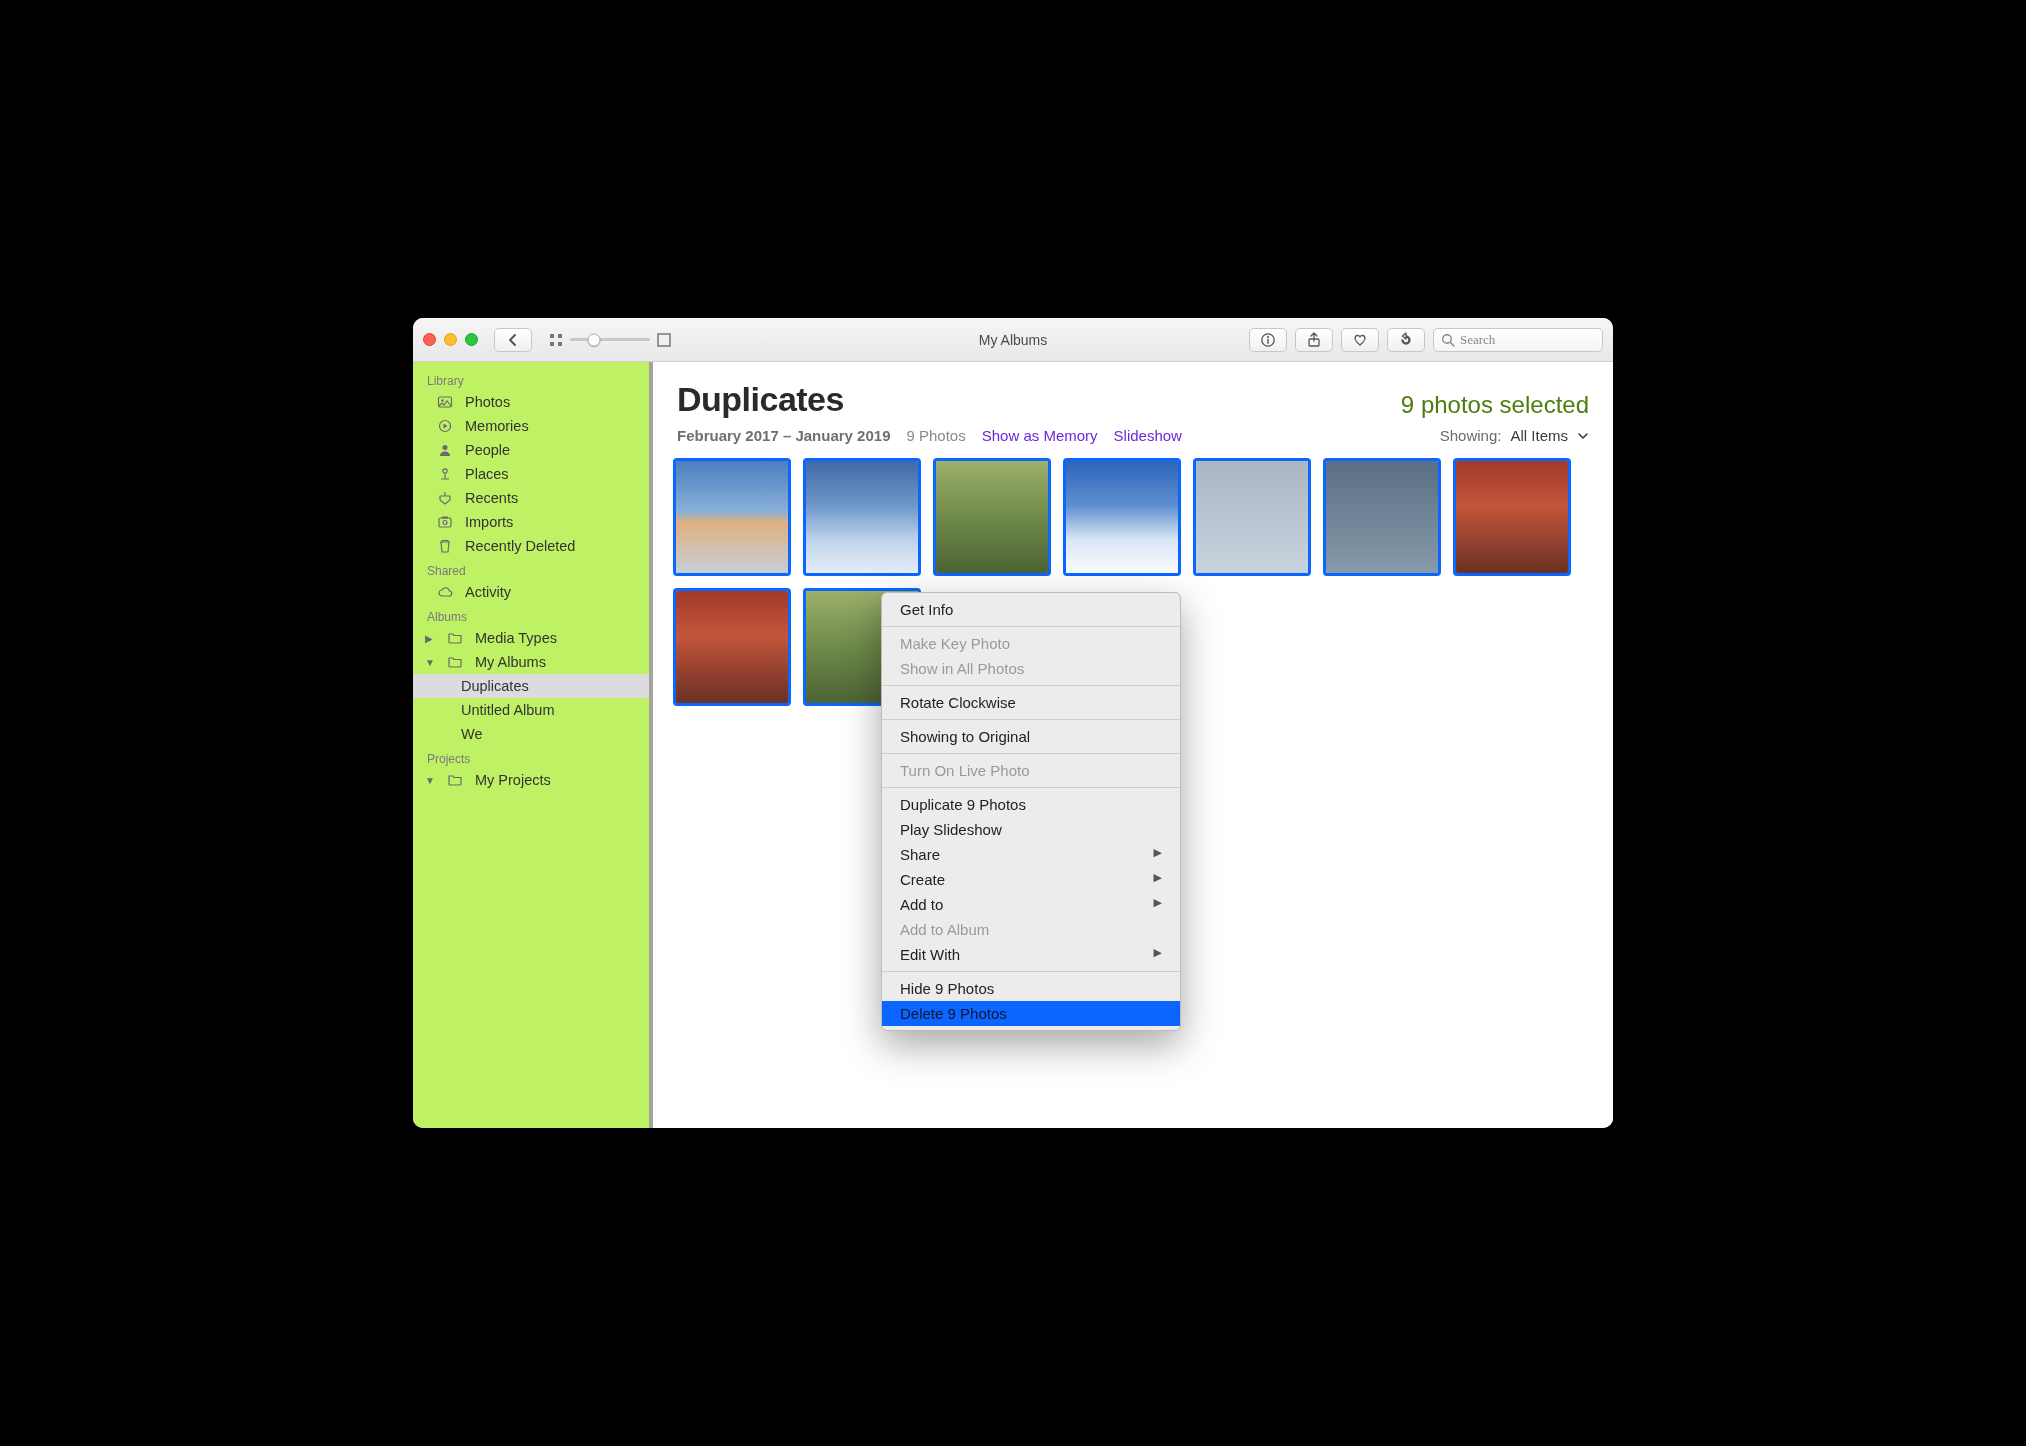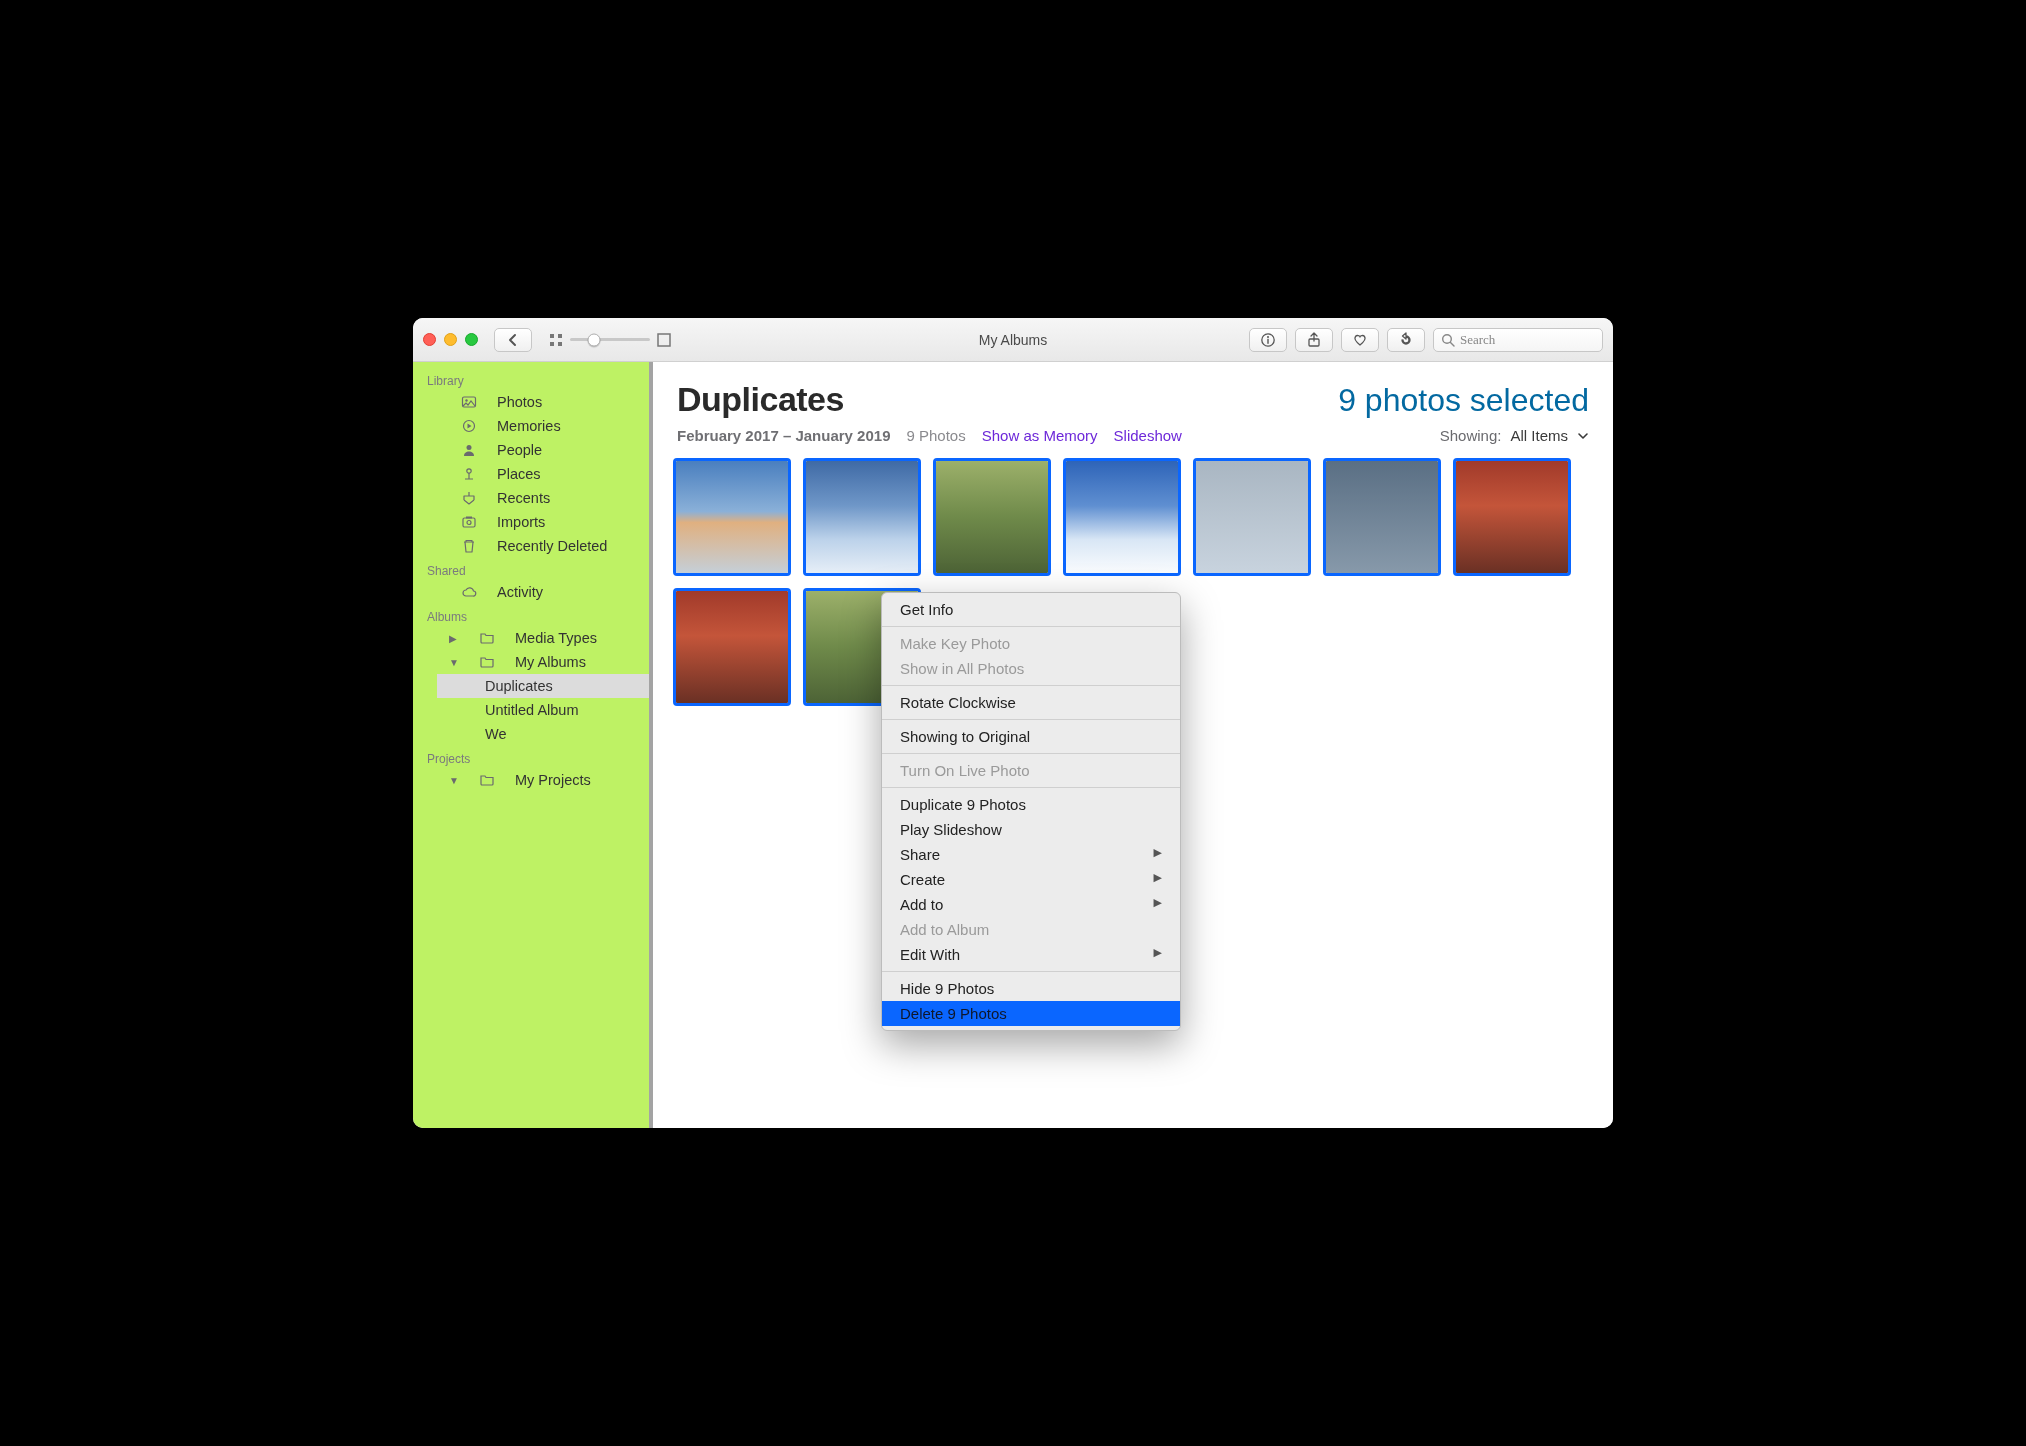--- a/index.html
+++ b/index.html
@@ -100,44 +100,43 @@
     width: 240px; background:#bef264;
     border-right:4px solid #a3a3a3;
     padding-top:6px;
     overflow:auto;
     font-size:14px;
   }
   .section-title {
     color:#7a7a7e; font-size:12px; padding:6px 14px 2px; font-weight:500;
   }
   .side-item {
-    display:flex; align-items:center; gap:18px;
+    display:flex; align-items:center; gap:10px;
     padding:4px 14px 4px 24px;
     color:#333;
     white-space:nowrap;
     font-size:14.5px;
-    margin-left:24px;
   }
   .side-item .icon { width:18px; color:#6a6a6e; display:inline-flex; }
   .side-item.nested { padding-left:48px; }
   .side-item.selected { background:#dcdcdc; }
   .disclosure { width:10px; color:#6a6a6e; margin-left:-12px; margin-right:2px; font-size:10px;}
 
   .main {
     flex:1; background:#fff; display:flex; flex-direction:column; min-width:0;
     position:relative;
   }
 
   .header1 {
     padding:18px 24px 4px 24px;
     display:flex; align-items:flex-end;
   }
   .header1 h1 { font-size:34px; font-weight:800; letter-spacing:-0.5px; }
   .header1 .count {
-    margin-left:auto; font-size:32px; color:#0369a1; font-weight:400;
+    margin-left:auto; font-size:24px; color:#4d7c0f; font-weight:400;
   }
   .header2 {
     padding:4px 24px 10px 24px;
     display:flex; align-items:center; gap:16px;
     font-size:15px;
   }
   .header2 .range { color:#6f6f73; font-weight:600; }
   .header2 .subcount { color:#8a8a8e; }
   .link { color:#6d28d9; cursor:default; }
   .header2 .right { margin-left:auto; display:flex; align-items:center; gap:9px; color:#3a3a3a; }

